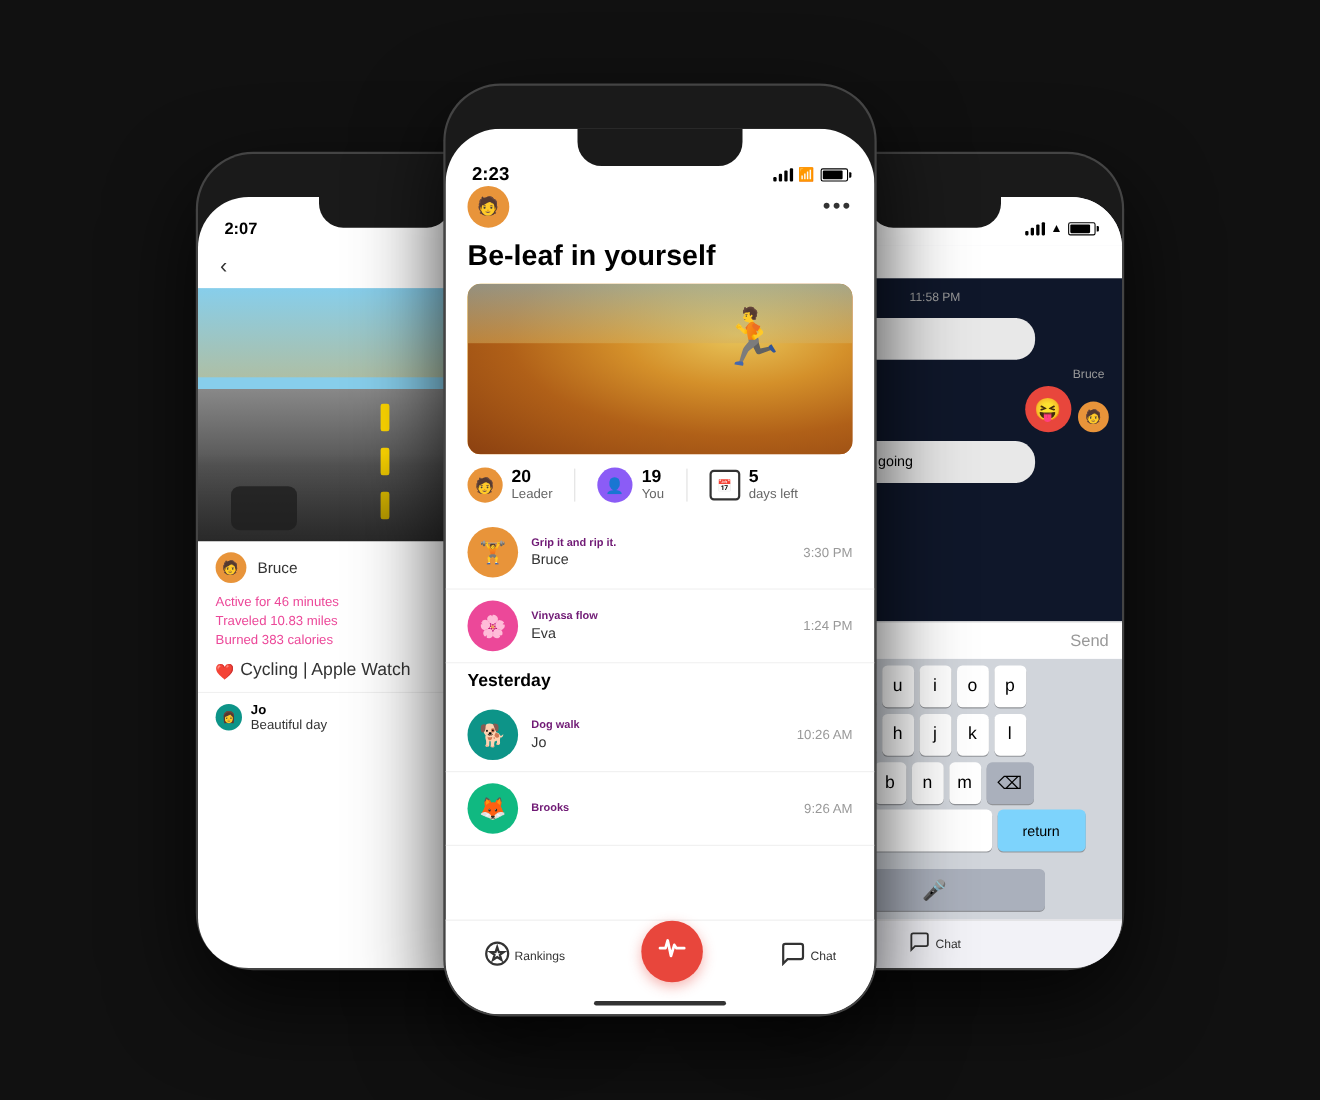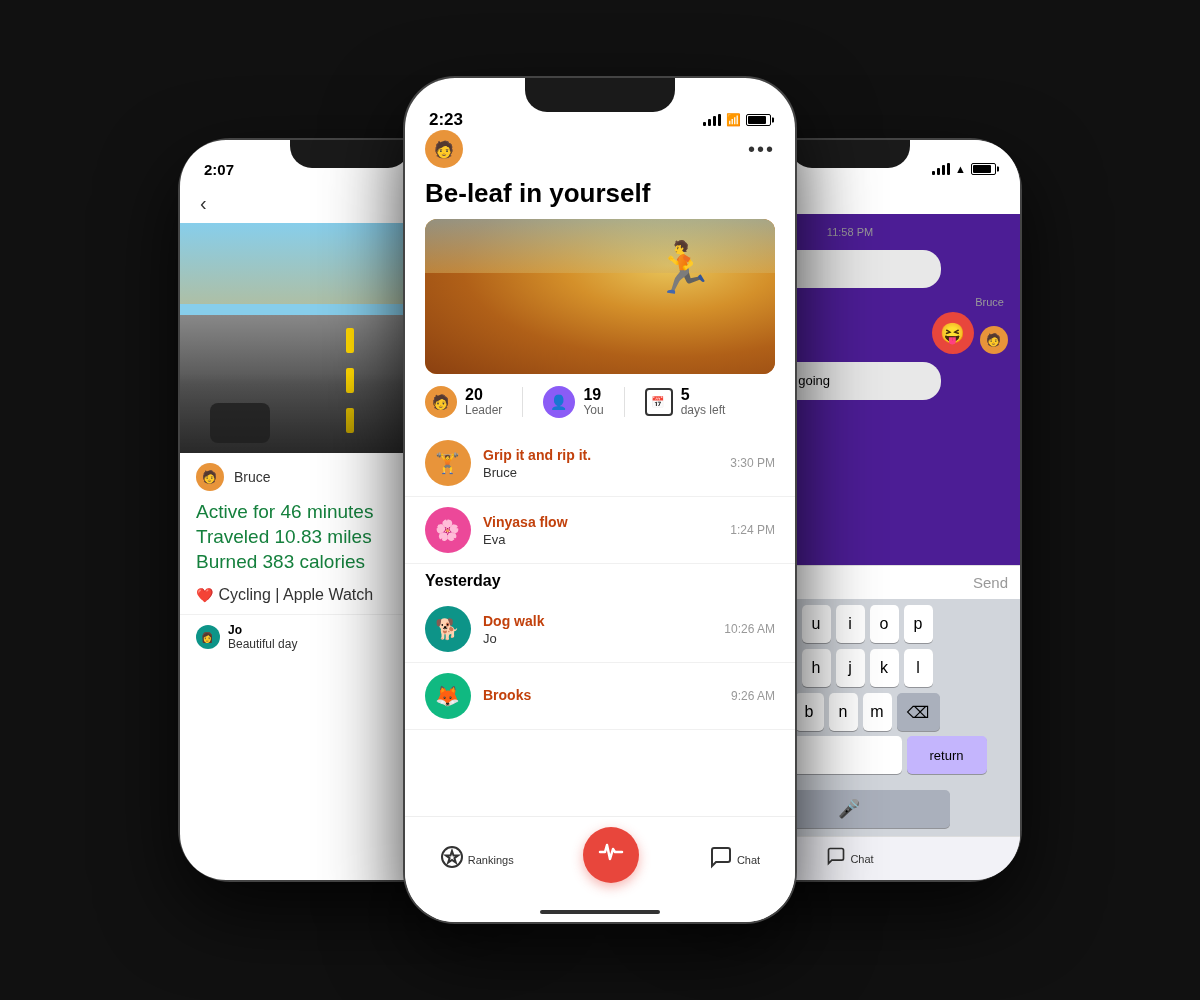--- a/index.html
+++ b/index.html
@@ -58,20 +58,21 @@
       height: 740px;
       z-index: 5;
       right: 30px;
       top: 90px;
     }
 
     .phone-screen {
       position: absolute;
       background: #fff;
       overflow: hidden;
+      margin-top: 39px;
     }
 
     .phone-center .phone-screen {
       top: 0;
       left: 0;
       right: 0;
       bottom: 0;
       border-radius: 50px;
     }
 
@@ -328,43 +329,43 @@
       align-items: center;
       justify-content: center;
       font-size: 20px;
     }
 
     .activity-info {
       flex: 1;
     }
 
     .activity-name {
-      font-size: 14px;
+      font-size: 10px;
       font-weight: 600;
-      color: #c2410c;
+      color: #701a75;
       margin-bottom: 2px;
     }
 
     .activity-person {
       font-size: 13px;
       color: #333;
     }
 
     .activity-time {
       font-size: 12px;
       color: #999;
     }
 
     
     .bottom-nav {
       position: absolute;
       bottom: 0;
       left: 0;
       right: 0;
-      height: 106px;
+      height: 86px;
       background: #fff;
       border-top: 1px solid #eee;
       display: flex;
       align-items: center;
       justify-content: space-around;
       padding-bottom: 20px;
     }
 
     .nav-item {
       display: flex;
@@ -491,22 +492,22 @@
       font-weight: 700;
       color: #000;
       padding: 0 16px 8px;
     }
 
     .activity-stats-left {
       padding: 0 16px;
     }
 
     .activity-stat-line {
-      font-size: 19px;
-      color: #15803d;
+      font-size: 12px;
+      color: #ec4899;
       margin-bottom: 3px;
     }
 
     .activity-tag {
       display: flex;
       align-items: center;
       gap: 5px;
       padding: 6px 16px;
       margin-top: 4px;
     }
@@ -680,21 +681,21 @@
       height: 38px;
       display: flex;
       align-items: center;
       justify-content: center;
       font-size: 16px;
       color: #000;
       box-shadow: 0 1px 0 rgba(0,0,0,0.3);
     }
 
     .key-dark {
-      background: #c4b5fd;
+      background: #7dd3fc;
       color: #000;
     }
 
     .key-wide {
       width: 43px;
     }
 
     .key-space {
       width: 140px;
     }
@@ -979,21 +980,21 @@
             </div>
             <span style="font-size:11px;">▲</span>
             <div class="battery-icon">
               <div class="battery-fill"></div>
             </div>
           </div>
         </div>
 
         <div class="right-header-text">n yourself</div>
 
-        <div class="message-area" style="background:#4c1d95; padding: 8px 0;">
+        <div class="message-area" style="background:#0f172a; padding: 8px 0;">
           <div class="message-timestamp">11:58 PM</div>
 
           <div style="padding: 0 12px;">
             <div class="message-bubble-left">counts as</div>
           </div>
 
           <div class="message-bubble-right-container">
             <span class="message-sender-label">Bruce</span>
             <div class="message-bubble-row">
               <div class="message-emoji-bubble">

